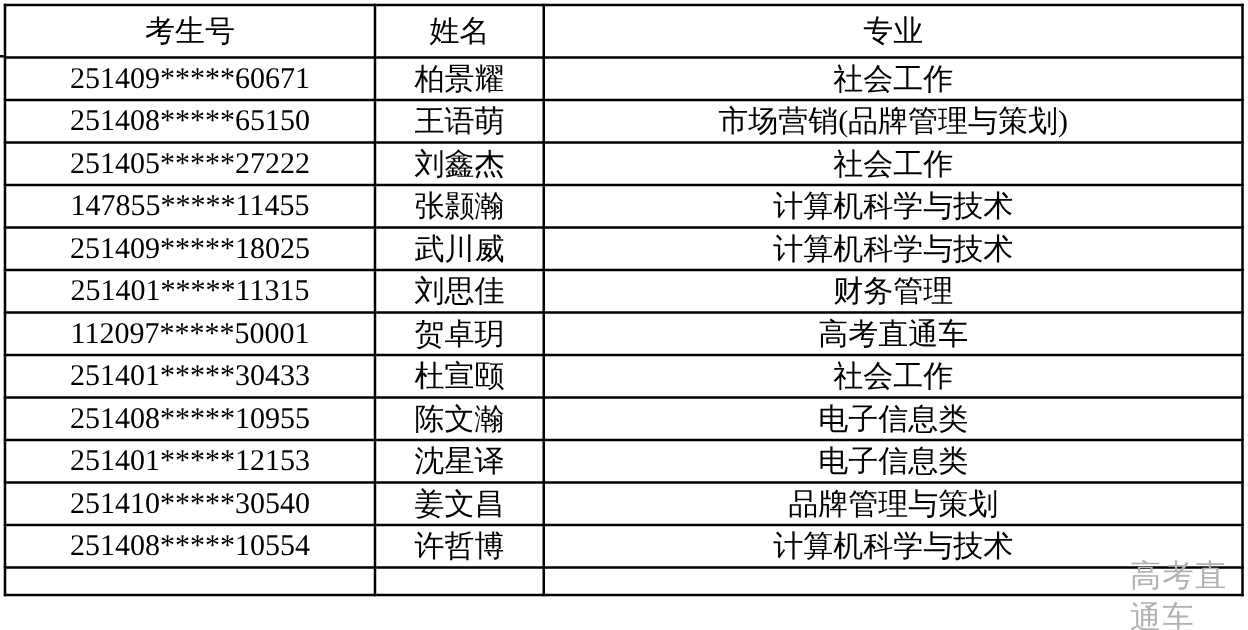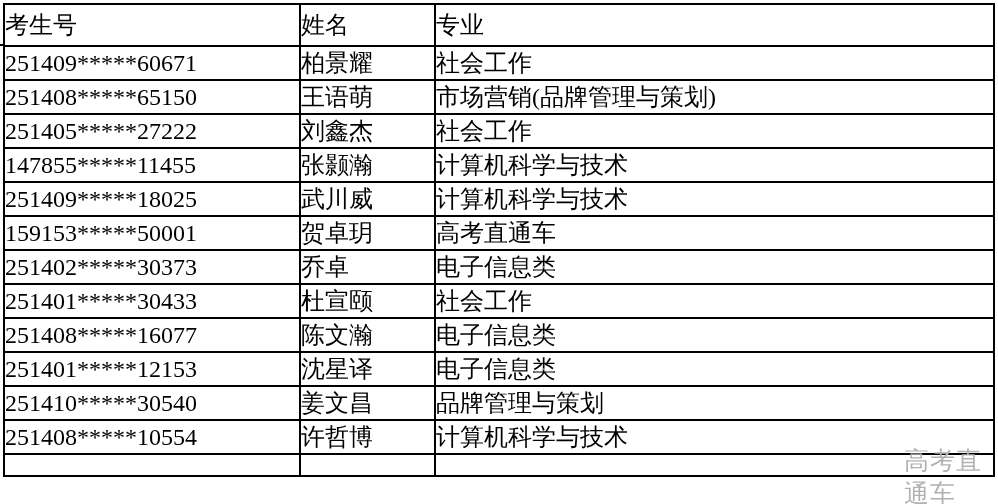--- a/index.html
+++ b/index.html
@@ -20,21 +20,21 @@
   table.roster {
     border-collapse: collapse;
     table-layout: fixed;
     width: 990px;
     background: #ffffff;
   }
   table.roster th,
   table.roster td {
     border: 2px solid #000000;
     padding: 0;
-    text-align: left;
+    text-align: center;
     vertical-align: middle;
     font-size: 24px;
     color: #000000;
     font-weight: normal;
     white-space: nowrap;
     overflow: hidden;
   }
   tr.header-row { height: 42px; }
   tr.data-row   { height: 19px; }
   tr.partial-row { height: 22px; }
@@ -104,41 +104,41 @@
     <td>张颢瀚</td>
     <td>计算机科学与技术</td>
   </tr>
 
   <tr class="data-row">
     <td>251409*****18025</td>
     <td>武川威</td>
     <td>计算机科学与技术</td>
   </tr>
 
+  <tr class="data-row">
+    <td>251401*****11315</td>
+    <td>刘思佳</td>
+    <td>财务管理</td>
+  </tr>
 
   <tr class="data-row">
-    <td>159153*****50001</td>
+    <td>112097*****50001</td>
     <td>贺卓玥</td>
     <td>高考直通车</td>
   </tr>
 
-  <tr class="data-row">
-    <td>251402*****30373</td>
-    <td>乔卓</td>
-    <td>电子信息类</td>
-  </tr>
 
   <tr class="data-row">
     <td>251401*****30433</td>
     <td>杜宣颐</td>
     <td>社会工作</td>
   </tr>
 
   <tr class="data-row">
-    <td>251408*****16077</td>
+    <td>251408*****10955</td>
     <td>陈文瀚</td>
     <td>电子信息类</td>
   </tr>
 
   <tr class="data-row">
     <td>251401*****12153</td>
     <td>沈星译</td>
     <td>电子信息类</td>
   </tr>
 

